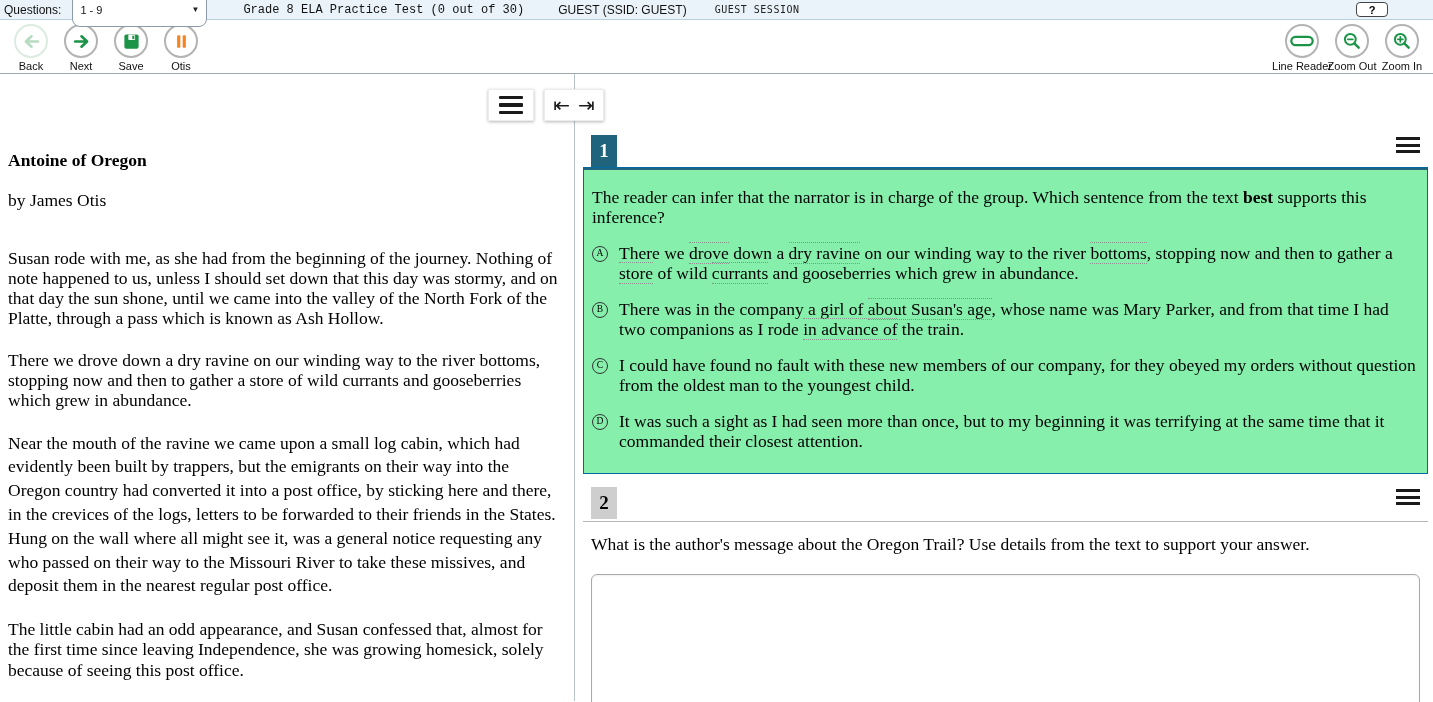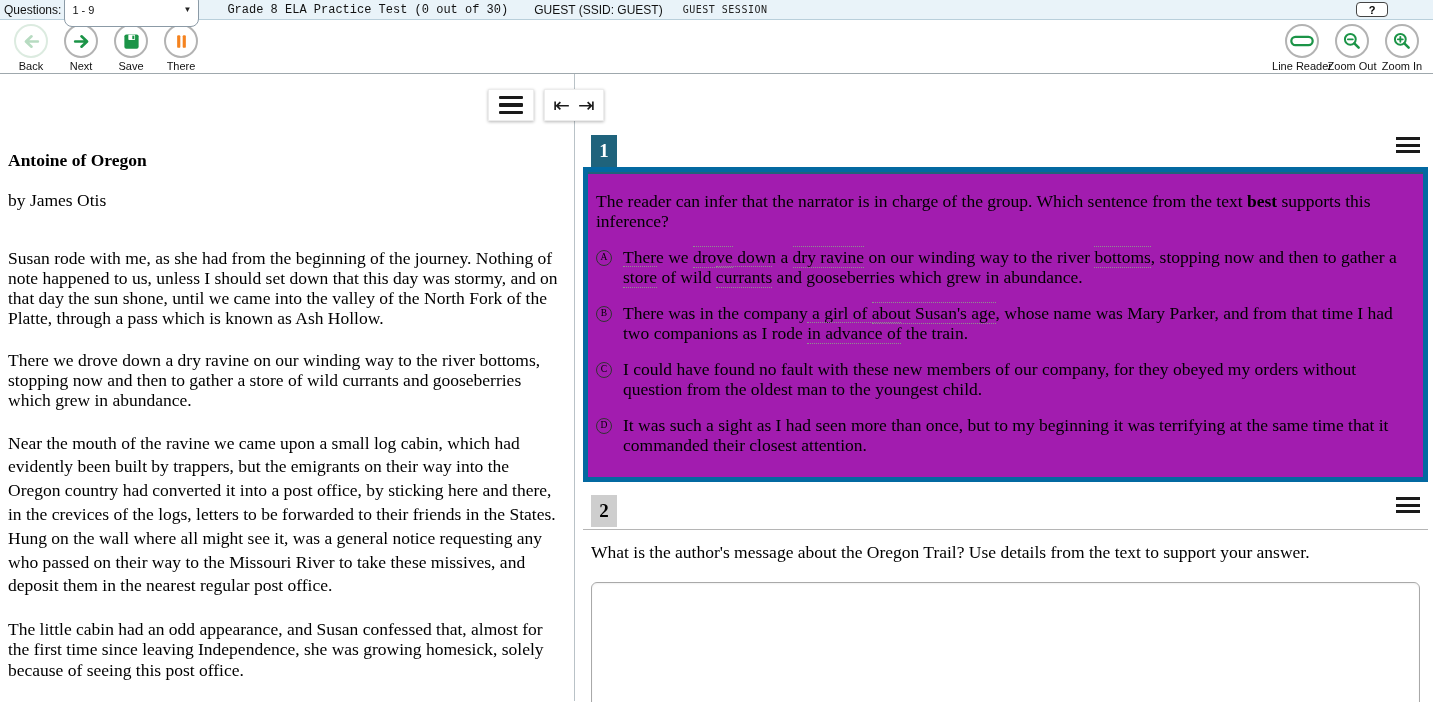--- a/index.html
+++ b/index.html
@@ -1,21 +1,21 @@
 <!DOCTYPE html>
 <html><head>
 <meta charset="utf-8">
 <style>
   * { margin:0; padding:0; box-sizing:border-box; }
   html,body { width:1433px; height:702px; overflow:hidden; background:#fff;
               font-family:"Liberation Sans", sans-serif; }
 
   
   .topbar { height:20px; background:#e9f3f9; border-bottom:1px solid #b9cfdb;
-            display:flex; align-items:center; font-size:12px; color:#111; position:relative; }
+            display:flex; align-items:center; font-size:12px; color:#111; position:relative;gap:8px; }
   .q-label { margin-left:4px; }
   .dropdown { width:135px; height:16px; background:#fff; border:1px solid #8b9aa6;
               border-radius:8px; margin-left:3px; display:flex; align-items:center;
               justify-content:space-between; padding:16px 7px; font-size:11px; cursor:pointer; }
   .dropdown .caret { font-size:8px; color:#222; }
   .test-title { margin-left:28px;font-family:Liberation Mono, monospace; }
   .user-info  { margin-left:26px; }
   .session-info { margin-left:20px; font-family:"DejaVu Sans Mono", monospace;
                   font-size:10px; letter-spacing:.5px; color:#222; }
   .help-btn { position:absolute; right:45px; top:2px; width:32px; height:15px;
@@ -59,21 +59,21 @@
 
   .q-header { display:flex; justify-content:space-between; align-items:flex-start;
               padding:0 8px; }
   .q-num { width:26px; height:32px; display:flex; align-items:center; justify-content:center;
            font-family:"Liberation Serif", serif; font-weight:bold; font-size:19px; }
   .q-num.teal { background:#1f637c; color:#fff; }
   .q-num.gray { background:#cecece; color:#000; }
   .q-menu { width:24px; display:flex; flex-direction:column; gap:3.6px; margin-top:2px; cursor:pointer; }
   .q-menu span { display:block; height:3px; background:#1a1a1a; }
 
-  .q1-body { border:5px solid #0369a1; background:#a21caf; }
+  .q1-body { border:1px solid #0369a1; background:#86efac; }
   .teal-rule { height:2px; background:#1f637c; }
   .q1-inner { padding:18px 10px 22px 8px; }
   .stem { font-size:17.5px; line-height:19.5px; margin-bottom:16px; }
   .seg-bold { font-weight:bold; }
   .gloss { border-top:1px dotted #8f8f8f; border-bottom:1px dotted #8f8f8f; cursor:pointer; }
 
   .option { display:flex; gap:11px; margin-top:17px; font-size:17.5px; line-height:19.5px; cursor:pointer; }
   .opt-letter { flex:0 0 auto; width:16px; height:16px; border:1.3px solid #333; border-radius:50%;
                 font-size:9.5px; font-family:"Liberation Serif", serif; display:flex;
                 align-items:center; justify-content:center; margin-top:2px; }
@@ -129,21 +129,21 @@
       </span>
       <span class="tool-label">Save</span>
     </div>
     <div class="tool-btn">
       <span class="tool-circle">
         <svg width="19" height="19" viewBox="0 0 24 24">
             <rect x="6.5" y="4" width="4" height="16" rx="1.5" fill="#f5831f"></rect>
             <rect x="13.5" y="4" width="4" height="16" rx="1.5" fill="#f5831f"></rect>
           </svg>
       </span>
-      <span class="tool-label">There</span>
+      <span class="tool-label">Otis</span>
     </div>
   </div>
   <div class="tool-group">
     <div class="tool-btn">
       <span class="tool-circle">
         <svg width="26" height="20" viewBox="0 0 28 20">
             <rect x="2.5" y="5.5" width="23" height="9" rx="4.5" fill="none" stroke="#1b9447" stroke-width="2.4"></rect>
           </svg>
       </span>
       <span class="tool-label">Line Reader</span>

